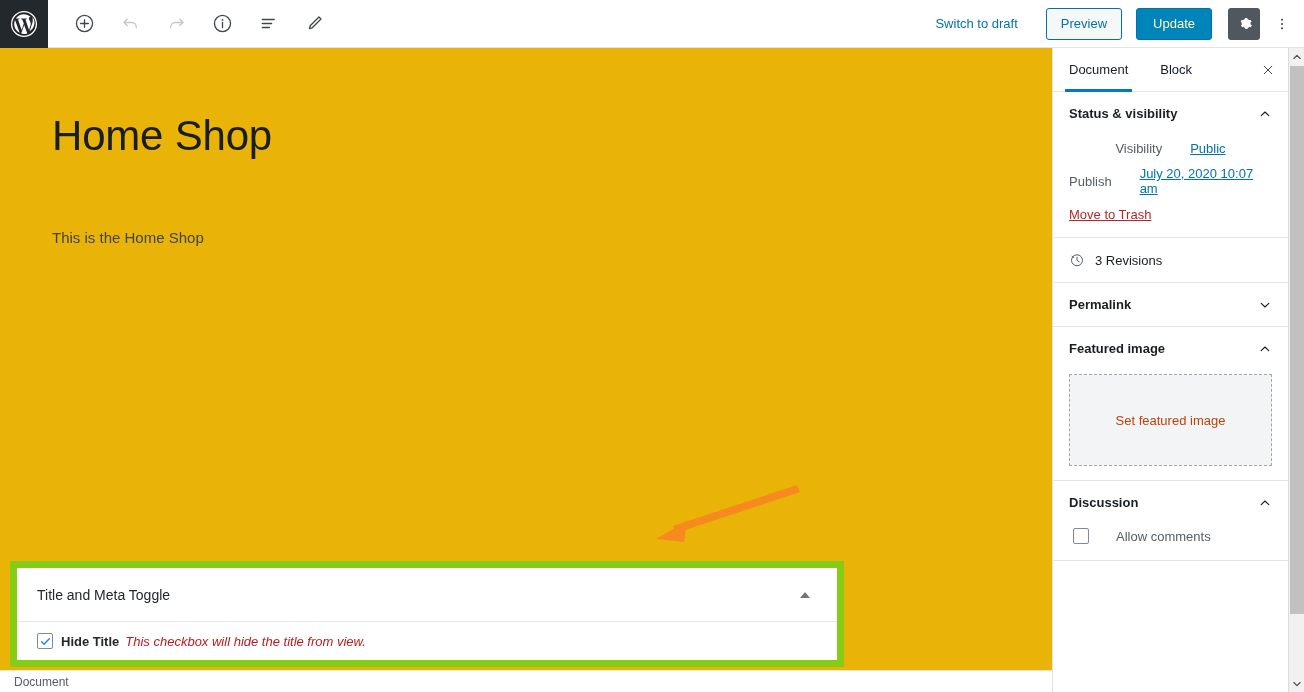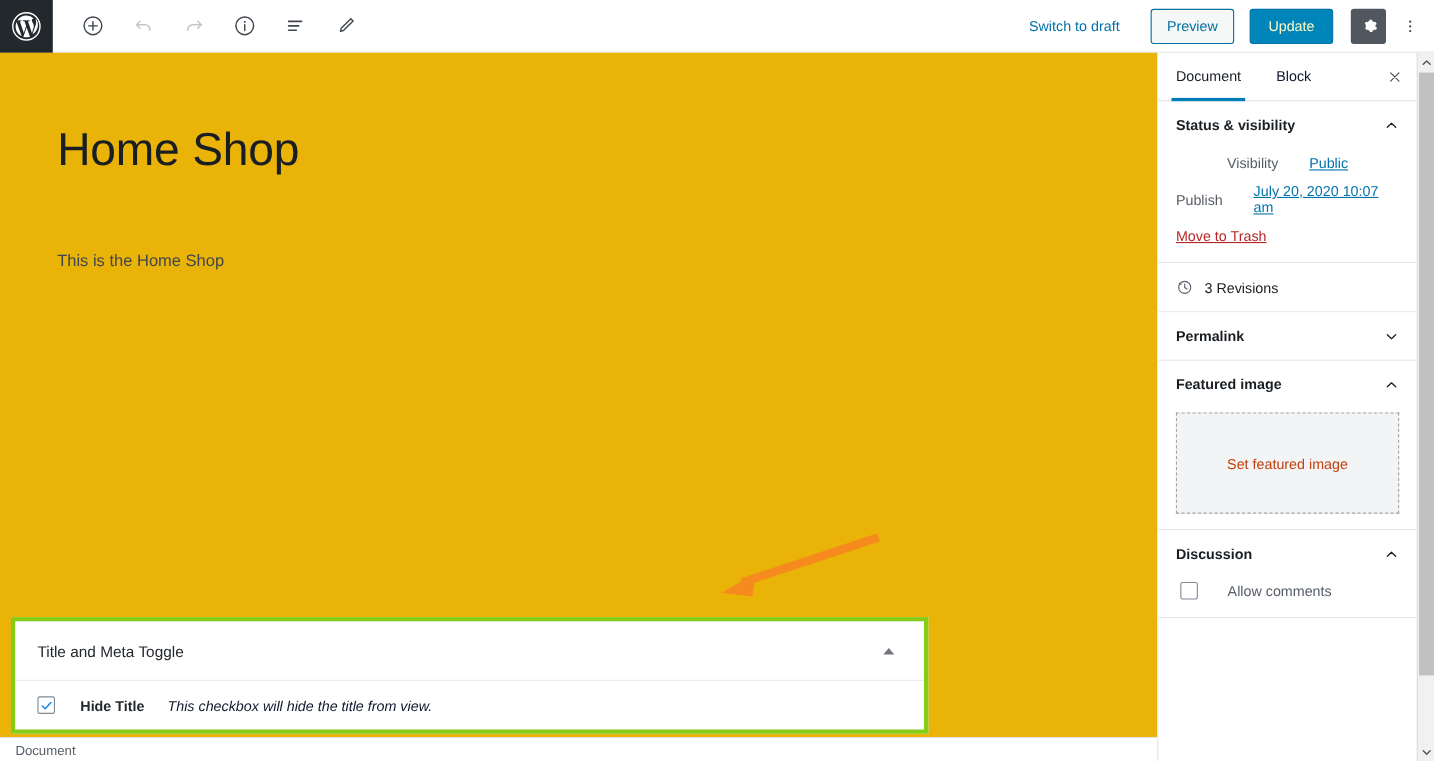--- a/index.html
+++ b/index.html
@@ -173,21 +173,21 @@
     pointer-events: none;
   }
 
   
   .metabox-highlight {
     position: absolute;
     left: 10px;
     top: 561px;
     width: 834px;
     height: 106px;
-    border: 4px solid #84cc16;
+    border: 7px solid #84cc16;
     background: #ffffff;
   }
 
   .metabox {
     position: absolute;
     inset: 0;
     background: #ffffff;
     display: flex;
     flex-direction: column;
   }
@@ -230,21 +230,21 @@
   .metabox-body {
     flex: 1;
     display: flex;
     align-items: center;
     padding: 0 20px;
   }
 
   .hide-title-row {
     display: flex;
     align-items: center;
-    gap: 15px;
+    gap: 0;
   }
 
   .wp-checkbox {
     width: 16px; height: 16px;
     border: 1px solid #7e8993;
     border-radius: 2px;
     background: #fff;
     display: inline-flex;
     align-items: center;
     justify-content: center;
@@ -257,21 +257,21 @@
   .hide-title-label {
     font-size: 13px;
     color: #23282d;
     font-weight: 700;
     margin-left: 8px;
     cursor: pointer;
   }
 
   .hide-title-desc {
     font-size: 13px;
-    color: #0f172a;
+    color: #b91c1c;
     font-style: italic;
     margin-left: 6px;
   }
 
   
   .breadcrumb-bar {
     position: absolute;
     left: 0;
     top: 670px;
     width: 1052px;

